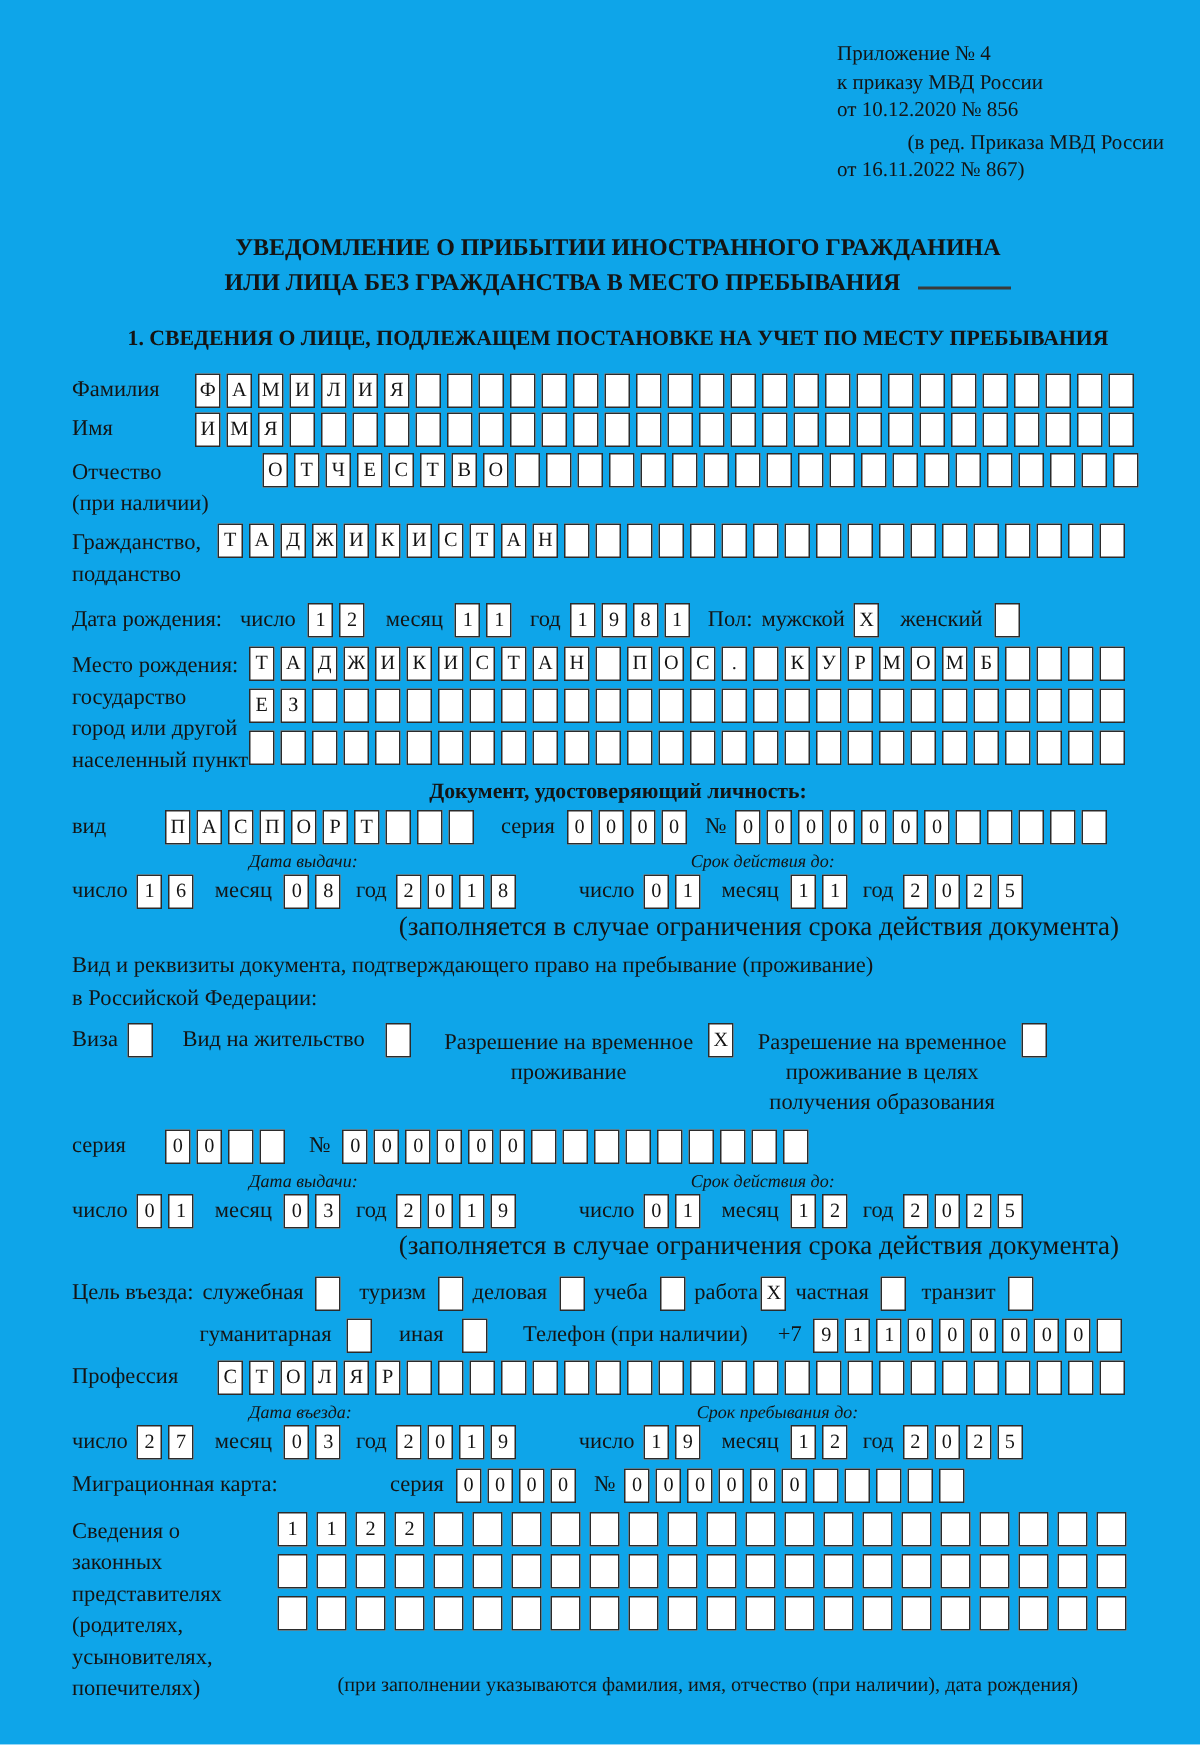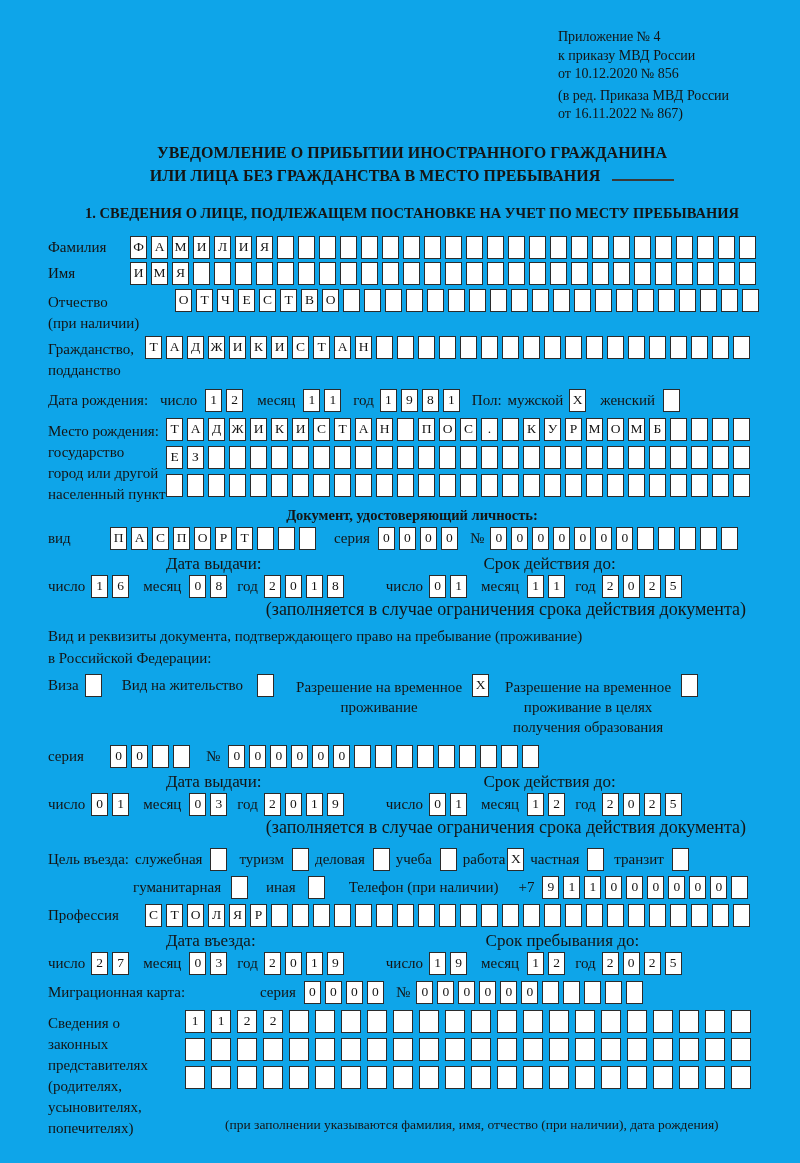--- a/index.html
+++ b/index.html
@@ -3,42 +3,42 @@
 <meta charset="utf-8">
 <style>
   * { margin:0; padding:0; box-sizing:border-box; }
   html,body { background:#ffffff; }
   .page {
     width:800px; height:1163px; background:#0ea5e9; overflow:hidden;
     font-family:"Liberation Serif", serif; color:#141414;
     padding:28px 24px 12px 48px; position:relative;
   }
   .hdr-wrap { margin-left:auto; width:218px; font-size:14px; line-height:18.5px; }
-  .hdr-ed { margin-top:3px; }
+  .hdr-ed { margin-top:3px;text-align:right; }
   .forma { text-align:right; font-weight:bold; font-size:15px; margin-top:8px; padding-right:14px; letter-spacing:.4px; }
-  .title { text-align:center; font-weight:bold; font-size:16px; line-height:23px; margin-top:17px; }
+  .title { text-align:center; font-weight:bold; font-size:16px; line-height:23px; margin-top:30px; }
   .uline { display:inline-block; width:62px; border-bottom:2px solid #3a3a3a; margin-left:12px; }
   .sec-head { text-align:center; font-weight:bold; font-size:14.5px; margin-top:18px; white-space:nowrap; }
 
   .frow { display:flex; align-items:flex-start; font-size:15px; }
   .lbl { padding-top:3px; white-space:nowrap; }
   .lbl2col { display:flex; flex-direction:column; line-height:21px; padding-top:3px; flex:none;font-family:Liberation Serif, serif; }
   .colstack { display:flex; flex-direction:column; }
   .colstack .cells.mb5 { margin-bottom:5px; }
   .cells { display:inline-flex; flex:none; }
   .cell {
     width:17px; height:23px; border:1.6px solid #2b2b2b; margin-right:4px;
     display:inline-flex; align-items:center; justify-content:center;
     font-size:13.5px; flex:none; background:#fff;
   }
   .cells.wide .cell { width:20px; margin-right:6px; }
   .optblock { display:flex; flex-direction:column; text-align:center; line-height:20px; padding-top:3px; flex:none; }
   .dgroup { display:inline-flex; align-items:flex-start; }
   .doc-head { text-align:center; font-weight:bold; font-size:14.5px; margin-top:2px; }
-  .dlrow { display:flex; font-size:17px; margin-top:4px; }
+  .dlrow { display:flex; font-size:12px; margin-top:4px;font-style:italic; }
   .note { font-size:18px; text-align:right; padding-right:30px; margin-top:1px; }
   .intro { font-size:15px; line-height:21px; margin-top:6px; }
   .rep-note { font-size:13.5px; margin-top:28px; margin-left:40px; white-space:nowrap; }
 
   .mt1{margin-top:1px}.mt2{margin-top:2px}.mt3{margin-top:3px}.mt4{margin-top:4px}
   .mt5{margin-top:5px}.mt6{margin-top:6px}.mt8{margin-top:8px}.mt10{margin-top:10px}
   .mt14{margin-top:14px}
   .ml2{margin-left:2px}.ml6{margin-left:6px}.ml8{margin-left:8px}.ml10{margin-left:10px}
   .ml12{margin-left:12px}.ml14{margin-left:14px}.ml16{margin-left:16px}.ml18{margin-left:18px}
   .ml20{margin-left:20px}.ml38{margin-left:38px}

